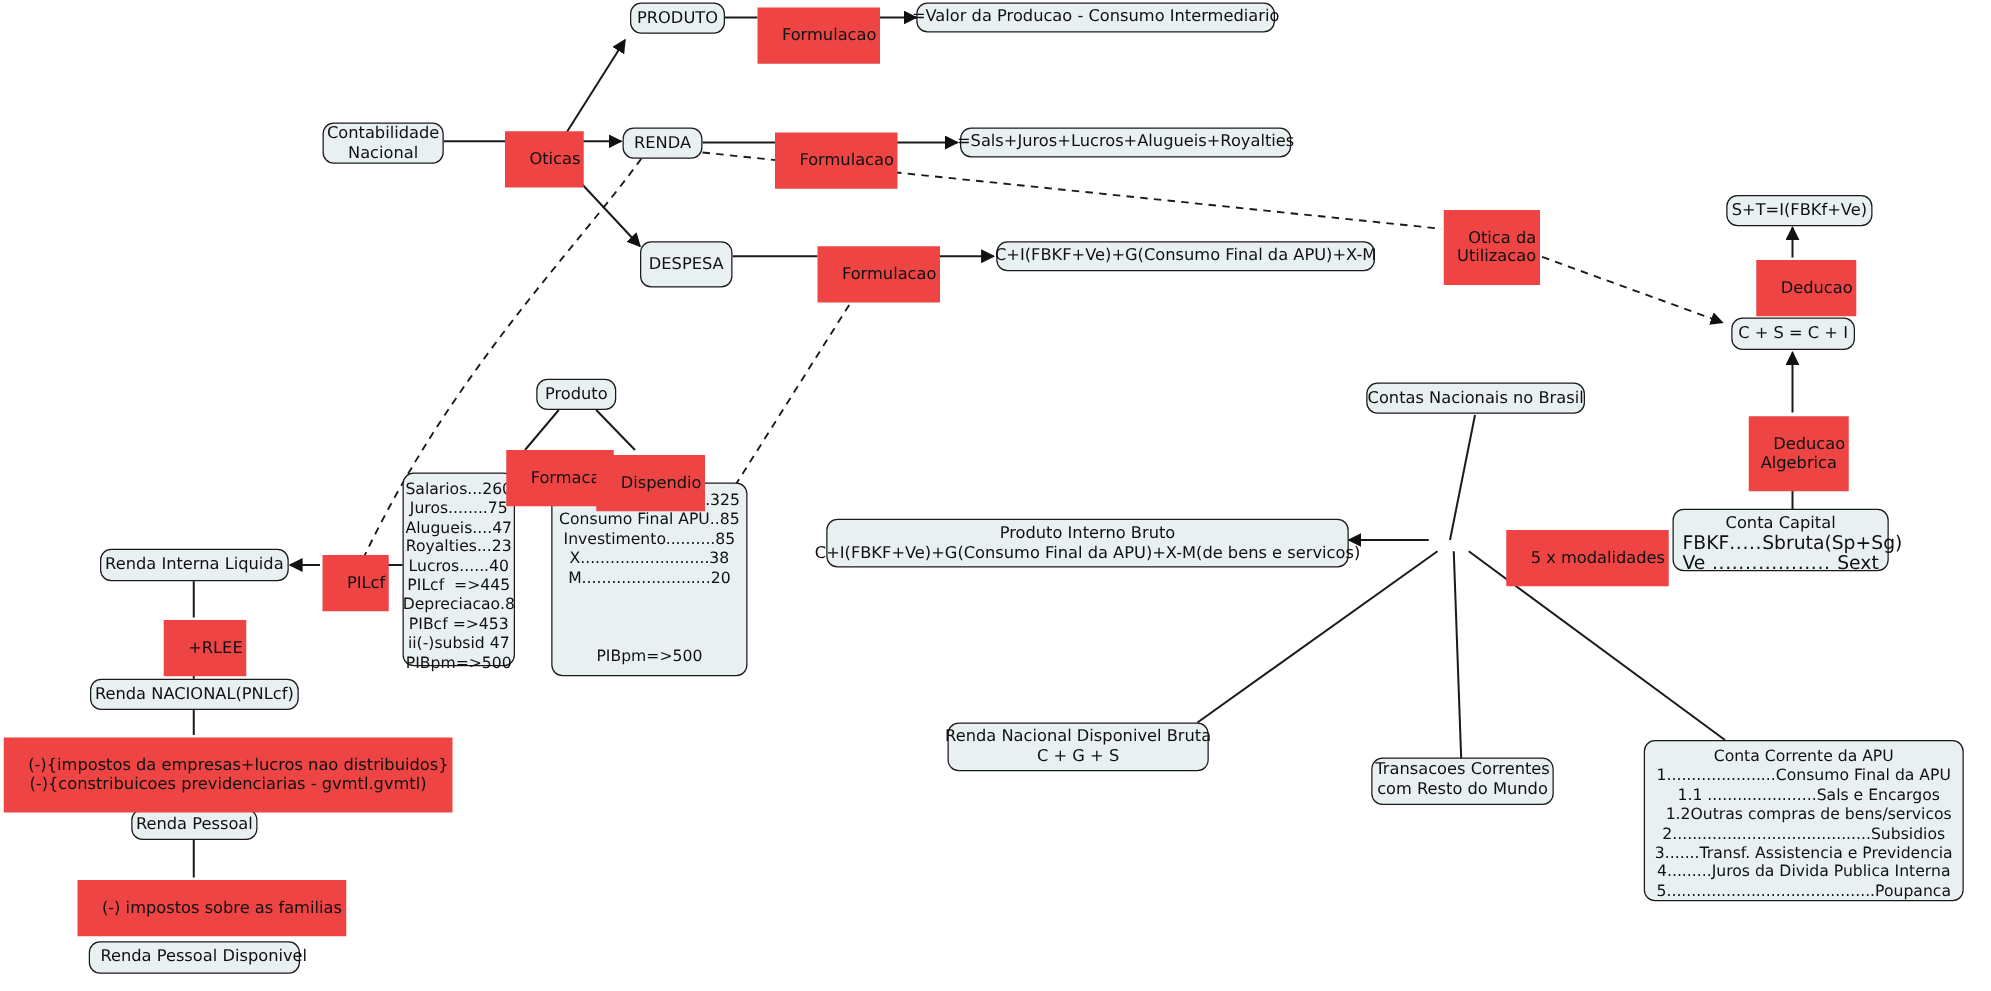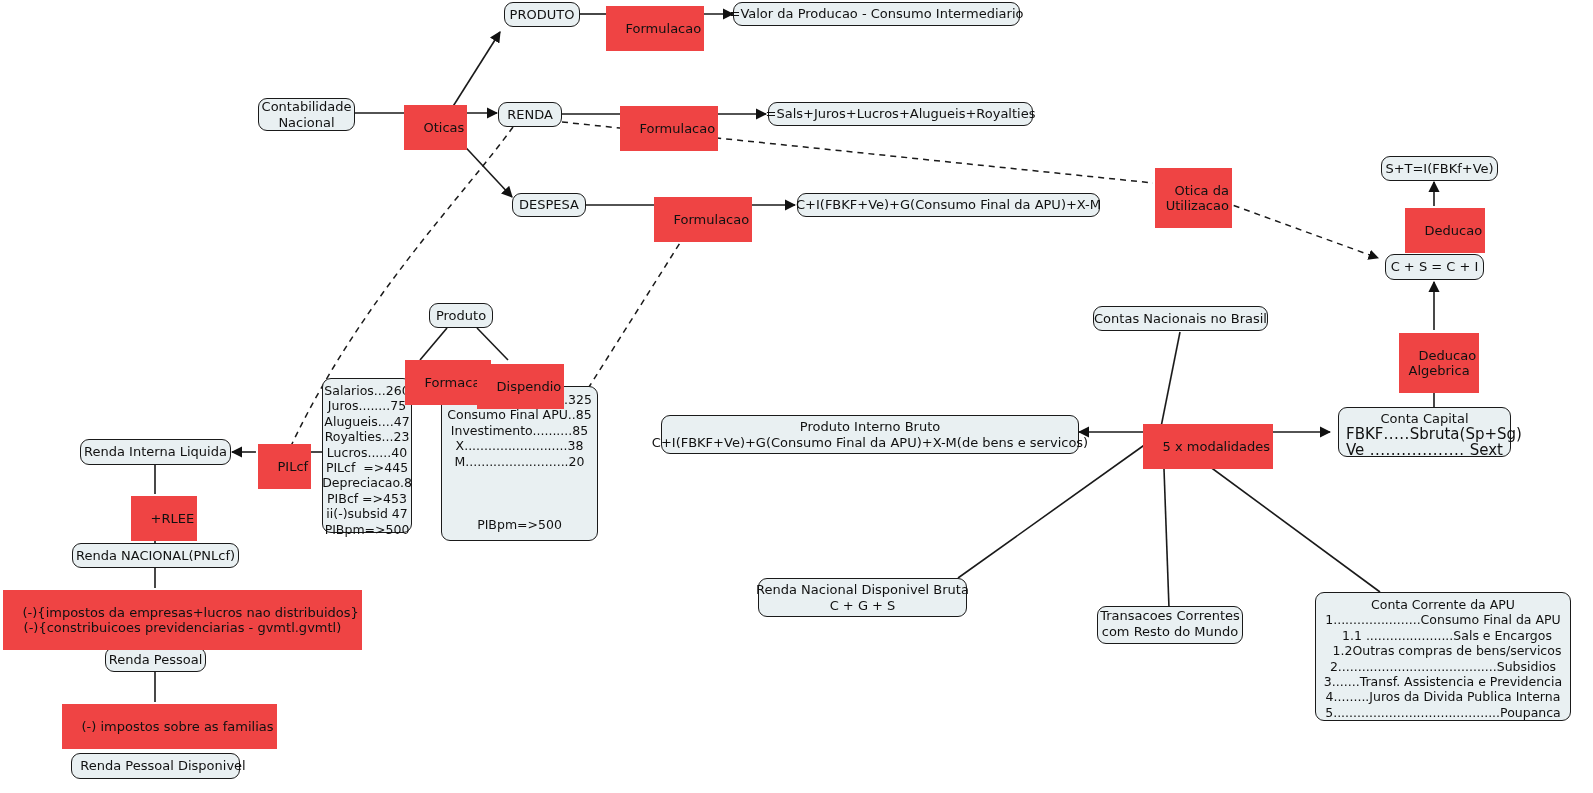--- a/index.html
+++ b/index.html
@@ -152,21 +152,21 @@
   </div>
 
   <div class="node" style="left:504px; top:2px; width:76px; height:25px;">
     <span>PRODUTO</span>
   </div>
 
   <div class="node" style="left:498px; top:102px; width:64px; height:25px;">
     <span>RENDA</span>
   </div>
 
-  <div class="node" style="left:512px; top:193px; width:74px; height:24px;">
+  <div class="node" style="left:512px; top:193px; width:74px; height:37px;">
     <span>DESPESA</span>
   </div>
 
   <div class="node" style="left:733px; top:2px; width:287px; height:24px;">
     <span>=Valor da Producao - Consumo Intermediario</span>
   </div>
 
   <div class="node" style="left:768px; top:102px; width:265px; height:24px;">
     <span>=Sals+Juros+Lucros+Alugueis+Royalties</span>
   </div>
@@ -317,17 +317,17 @@
 
   <div class="edge-label" style="left:3px; top:590px;">
     <span>(-){impostos da empresas+lucros nao distribuidos}
 (-){constribuicoes previdenciarias - gvmtl.gvmtl)</span>
   </div>
 
   <div class="edge-label" style="left:62px; top:704px;">
     <span>(-) impostos sobre as familias</span>
   </div>
 
-  <div class="edge-label" style="left:1143px; top:424px;">
+  <div class="edge-label" style="left:1205px; top:424px;">
     <span>5 x modalidades</span>
   </div>
 
 </div>
 
 </body></html>

